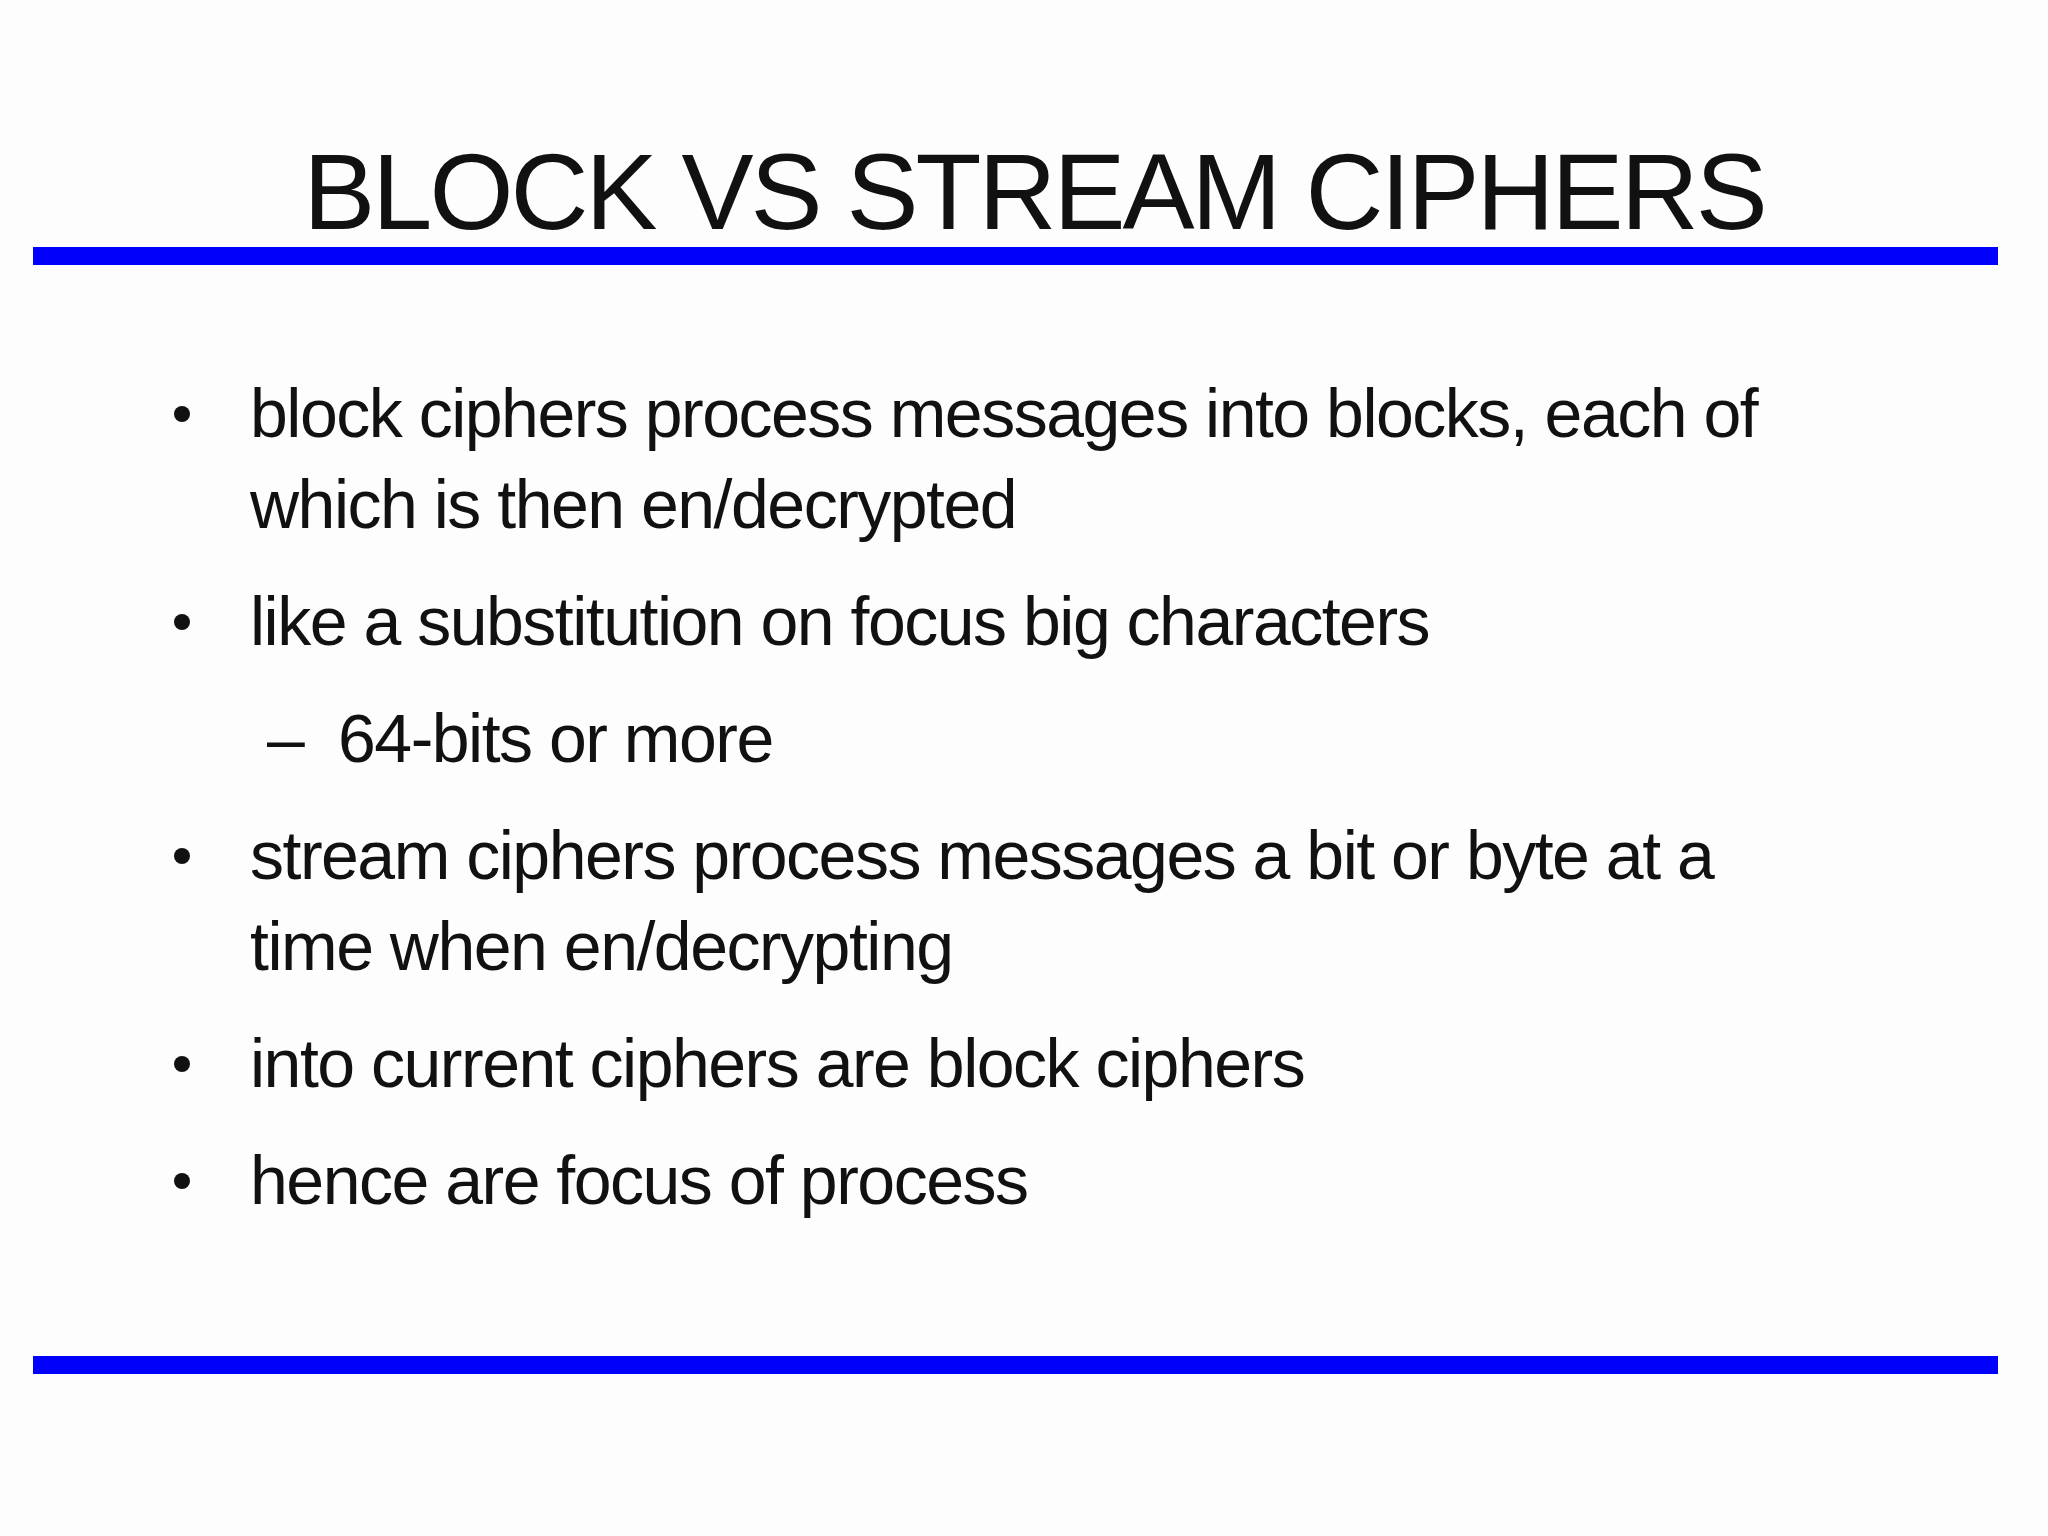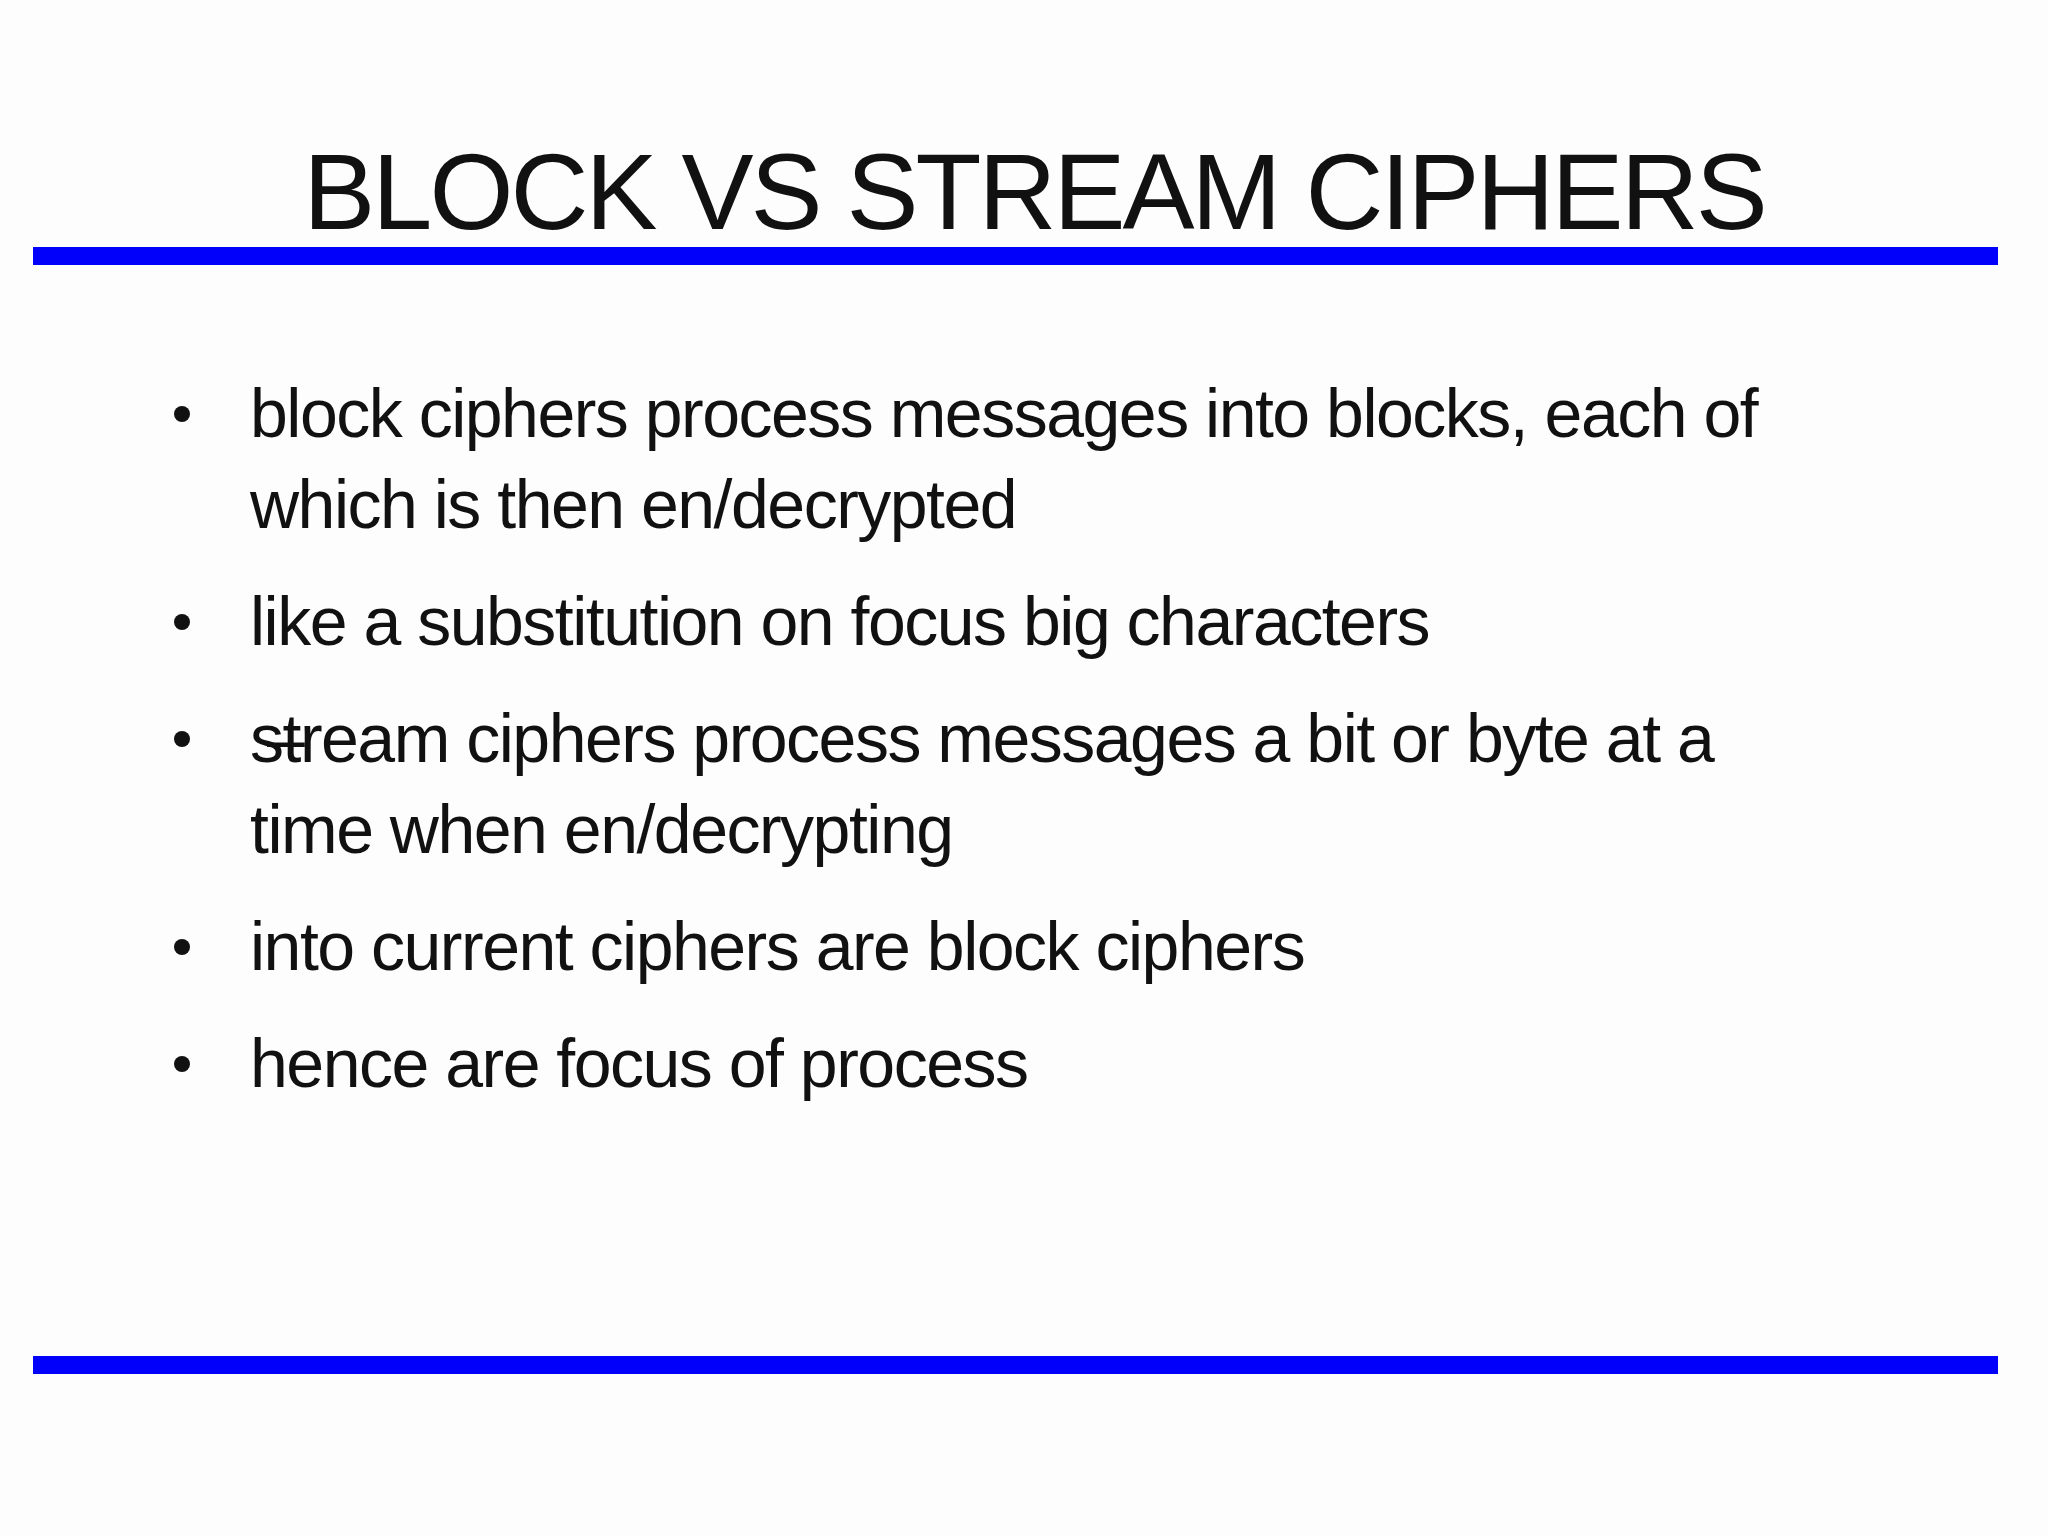--- a/index.html
+++ b/index.html
@@ -104,20 +104,21 @@
 which is then en/decrypted</div>
     </div>
 
     <div class="bullet level-1">
       <span class="dot"></span>
       <div class="bullet-text">like a substitution on focus big characters</div>
     </div>
 
     <div class="bullet level-2">
       <span class="dash">–</span>
+      <div class="bullet-text">64-bits or more</div>
     </div>
 
     <div class="bullet level-1">
       <span class="dot"></span>
       <div class="bullet-text">stream ciphers process messages a bit or byte at a
 time when en/decrypting</div>
     </div>
 
     <div class="bullet level-1">
       <span class="dot"></span>

